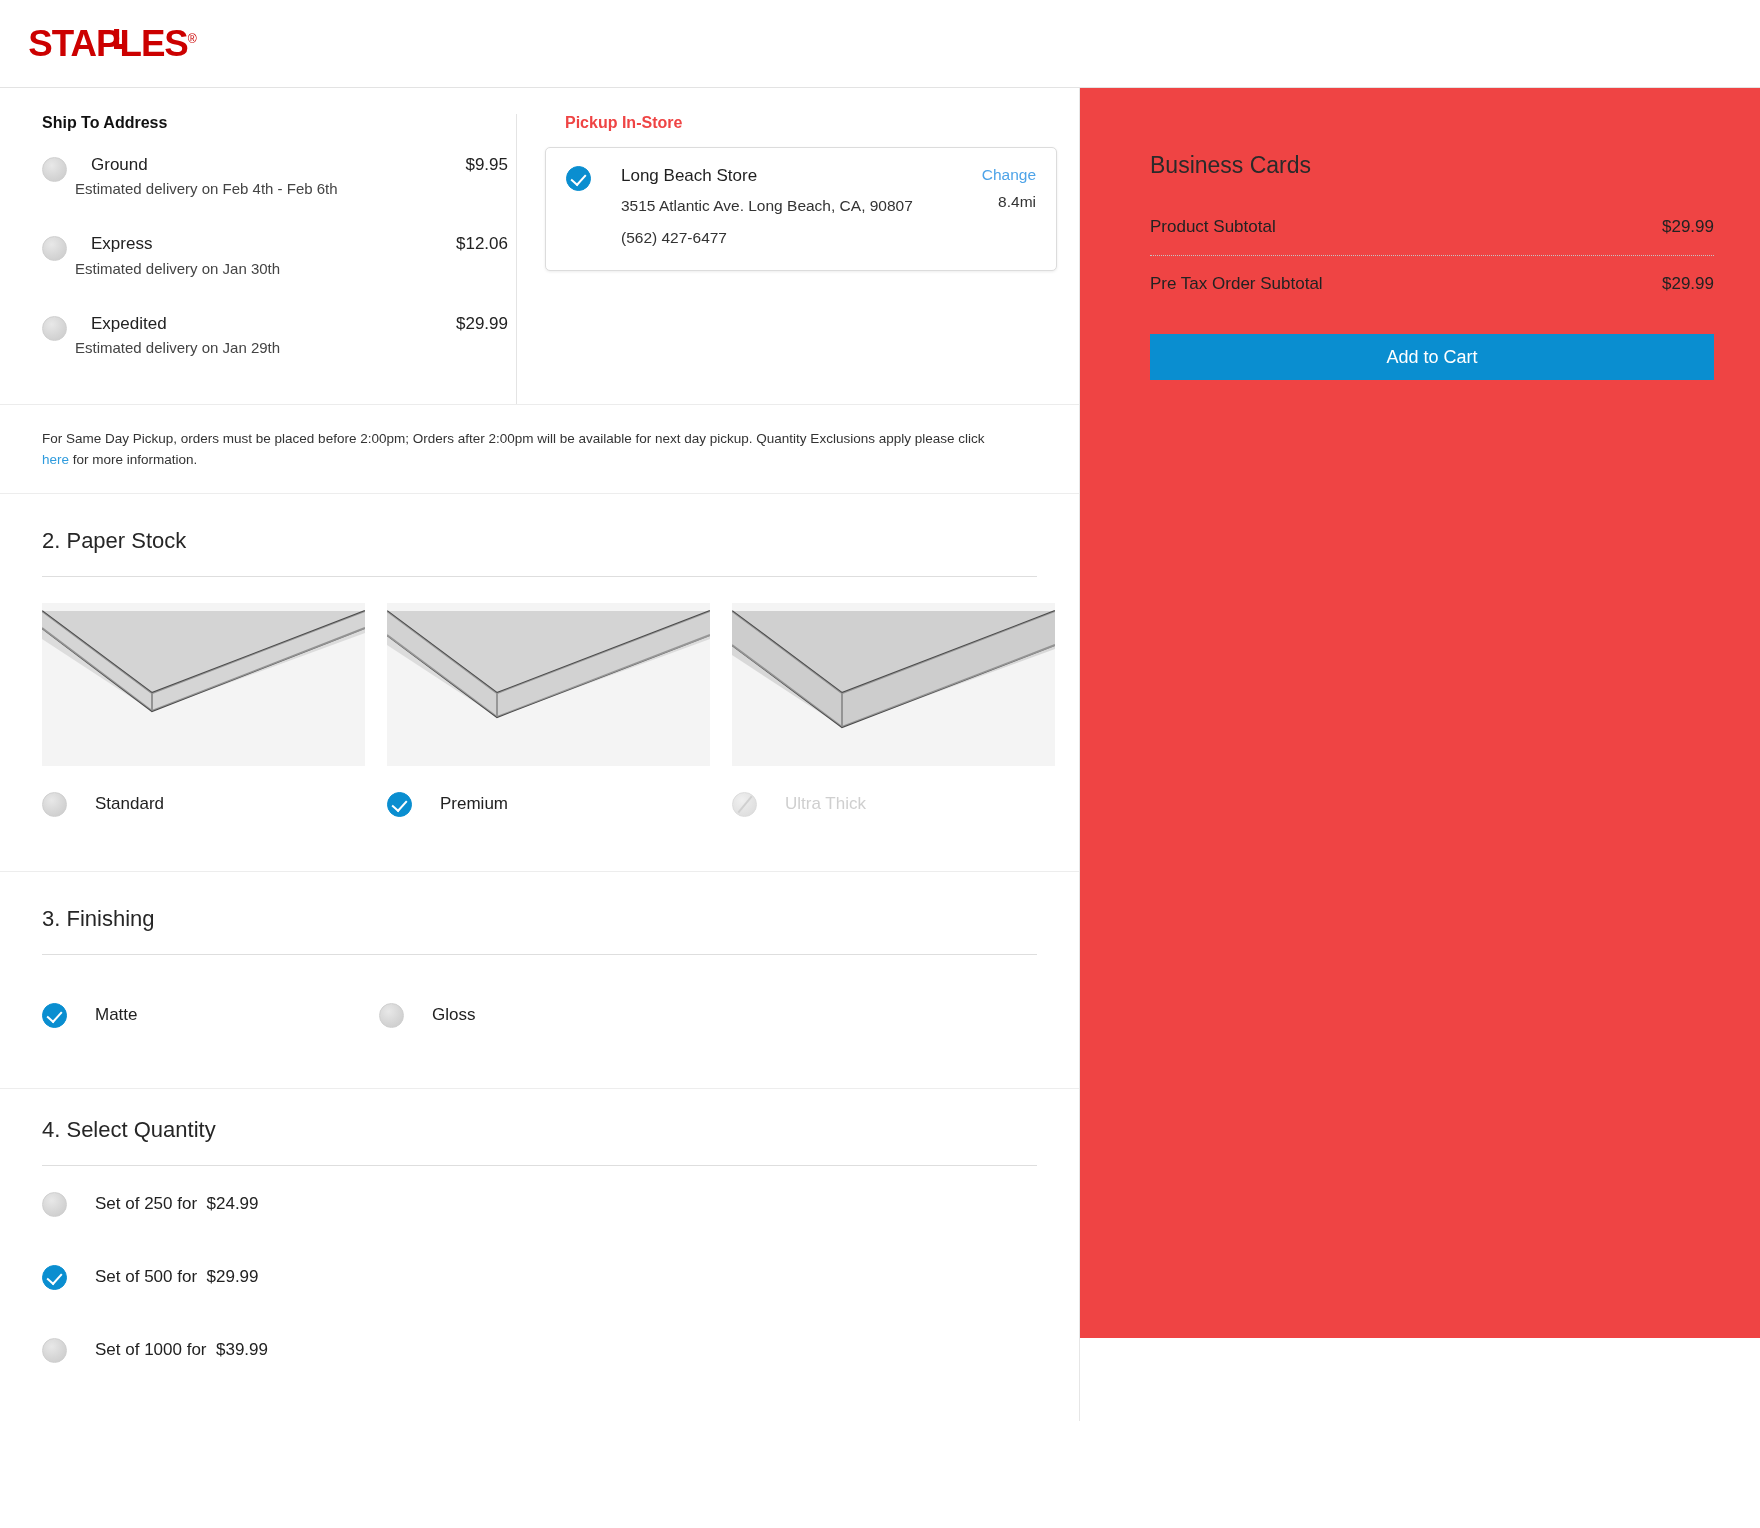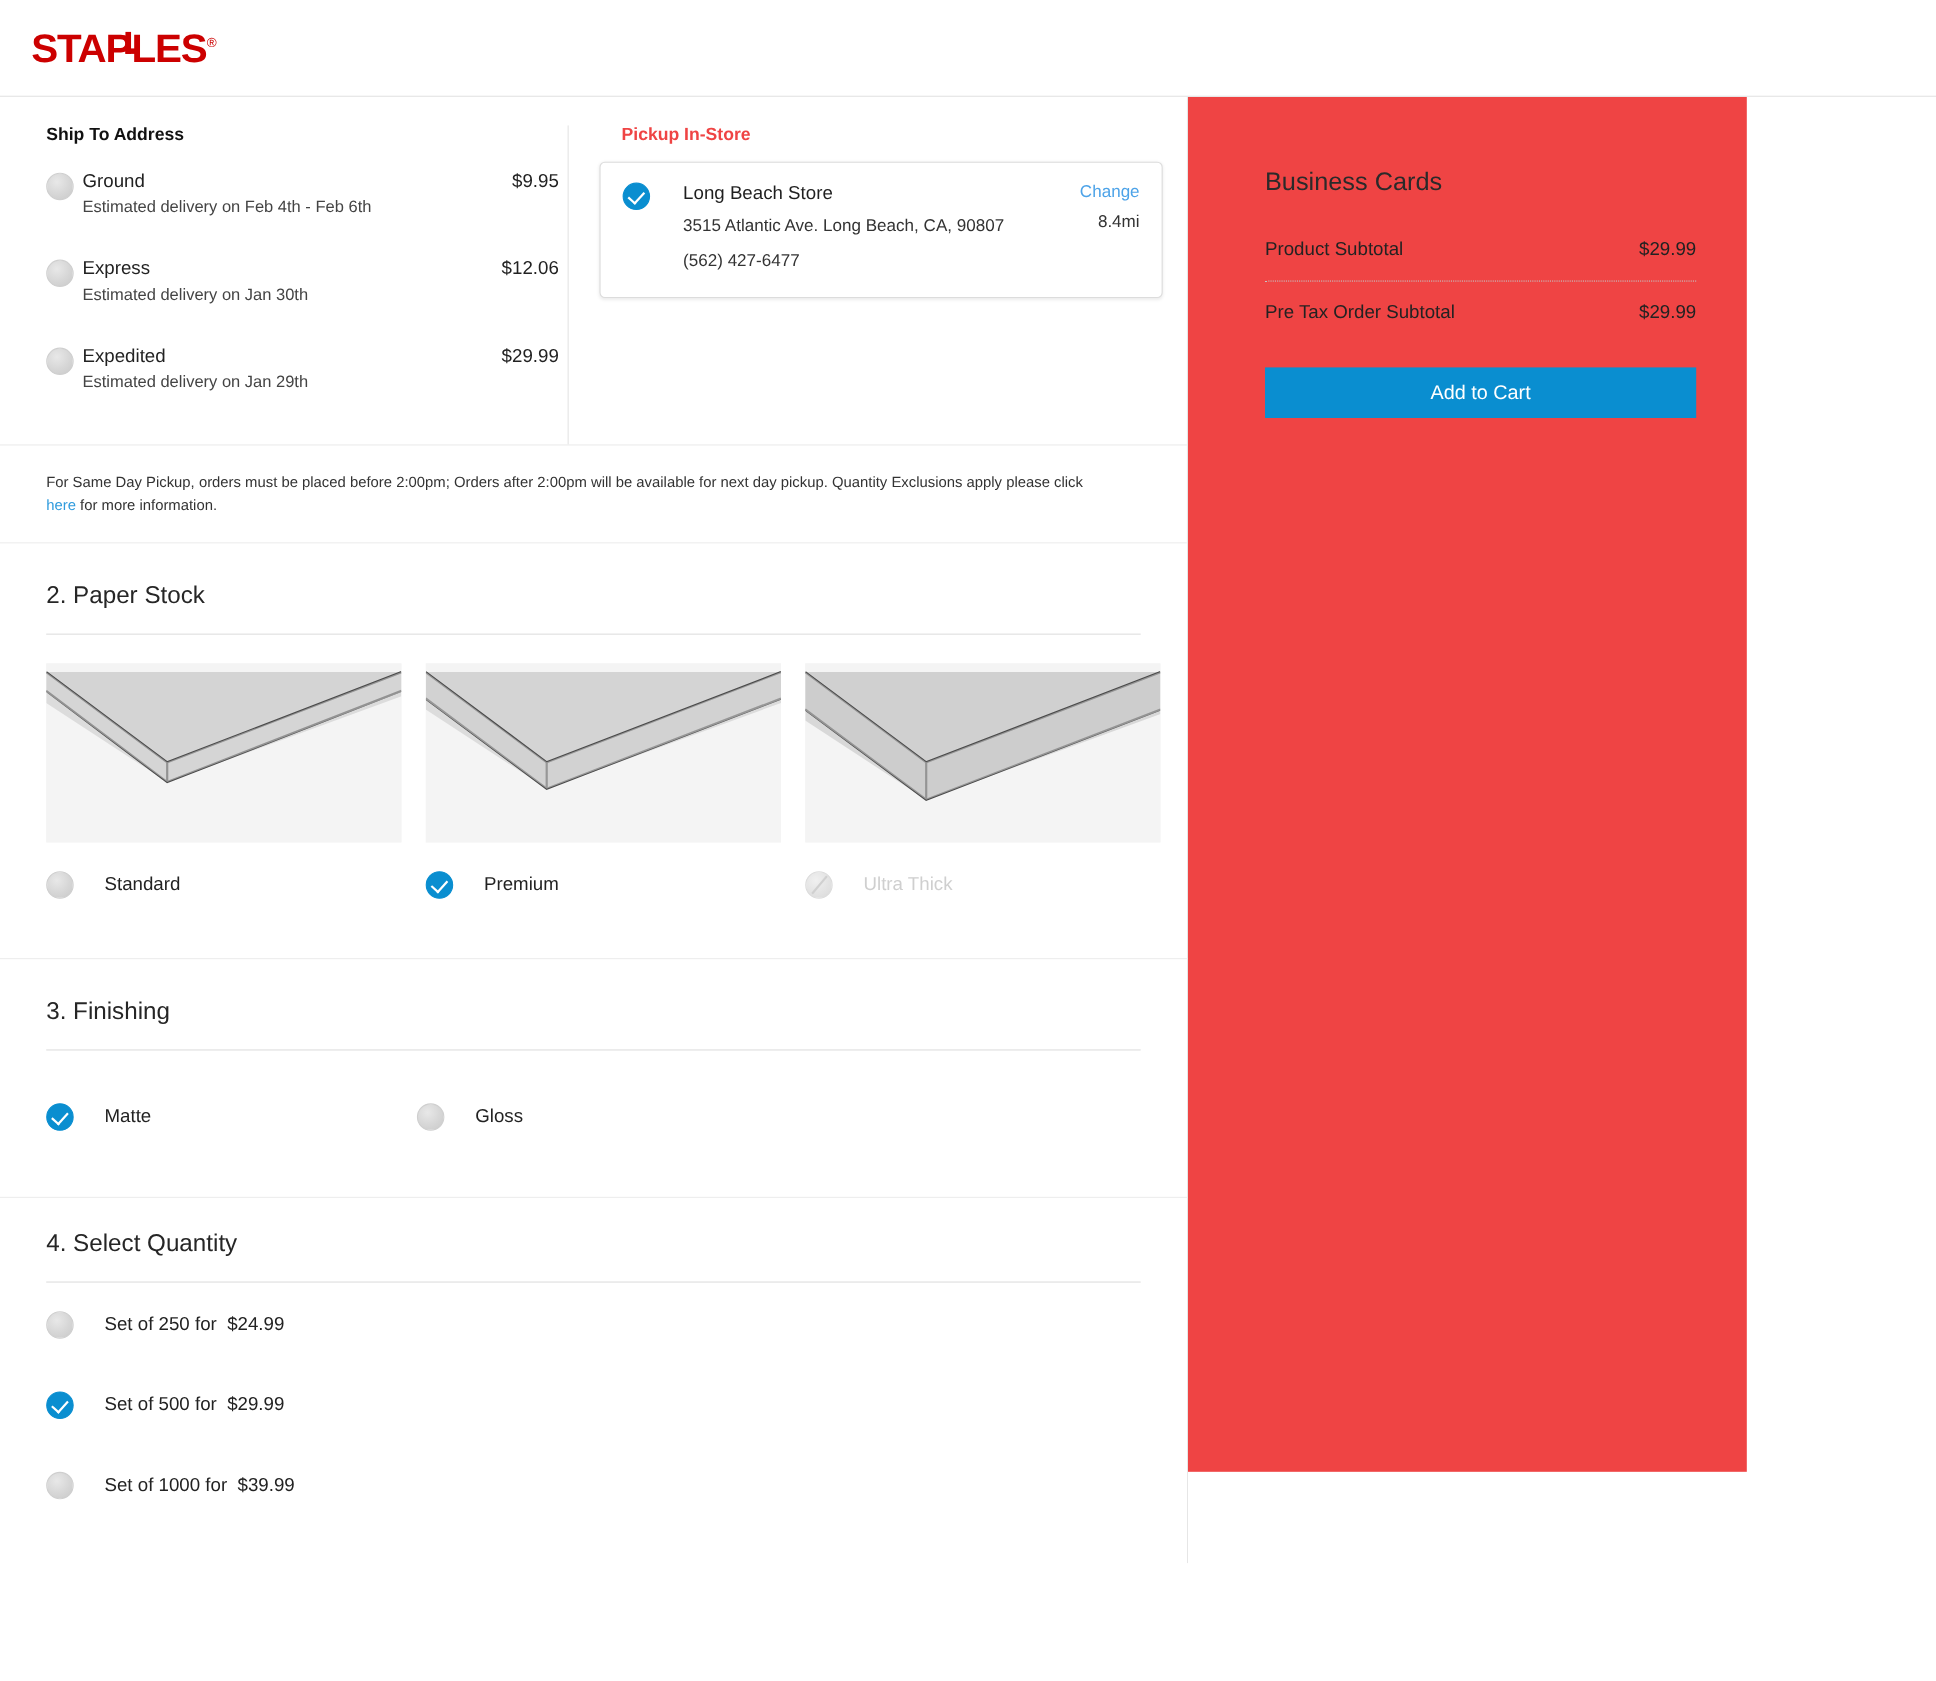--- a/index.html
+++ b/index.html
@@ -68,21 +68,21 @@
     display: flex;
     align-items: center;
     justify-content: center;
     cursor: pointer;
   }
 
   
   .page {
     display: flex;
     align-items: flex-start;
-    width: 1588px;
+    width: 1760px;
   }
   .left-col {
     width: 1080px;
     background: #ffffff;
     border-right: 1px solid #e6e6e6;
   }
   .right-col {
     width: 680px;
     background: #ef4444;
     min-height: 1250px;
@@ -104,21 +104,21 @@
     margin-bottom: 22px;
   }
   .ship-option {
     display: flex;
     align-items: flex-start;
     margin-bottom: 36px;
     position: relative;
     cursor: pointer;
   }
   .ship-option .labels { margin-left: 33px; }
-  .ship-name { font-size: 17px; color: #222; line-height: 1.25; }
+  .ship-name { font-size: 17px; color: #222; line-height: 1.25; margin-left: 16px; }
   .ship-eta { font-size: 15px; color: #444; margin-top: 5px; }
   .ship-price {
     position: absolute;
     right: 8px;
     top: 1px;
     font-size: 17px;
     color: #222;
   }
 
   

